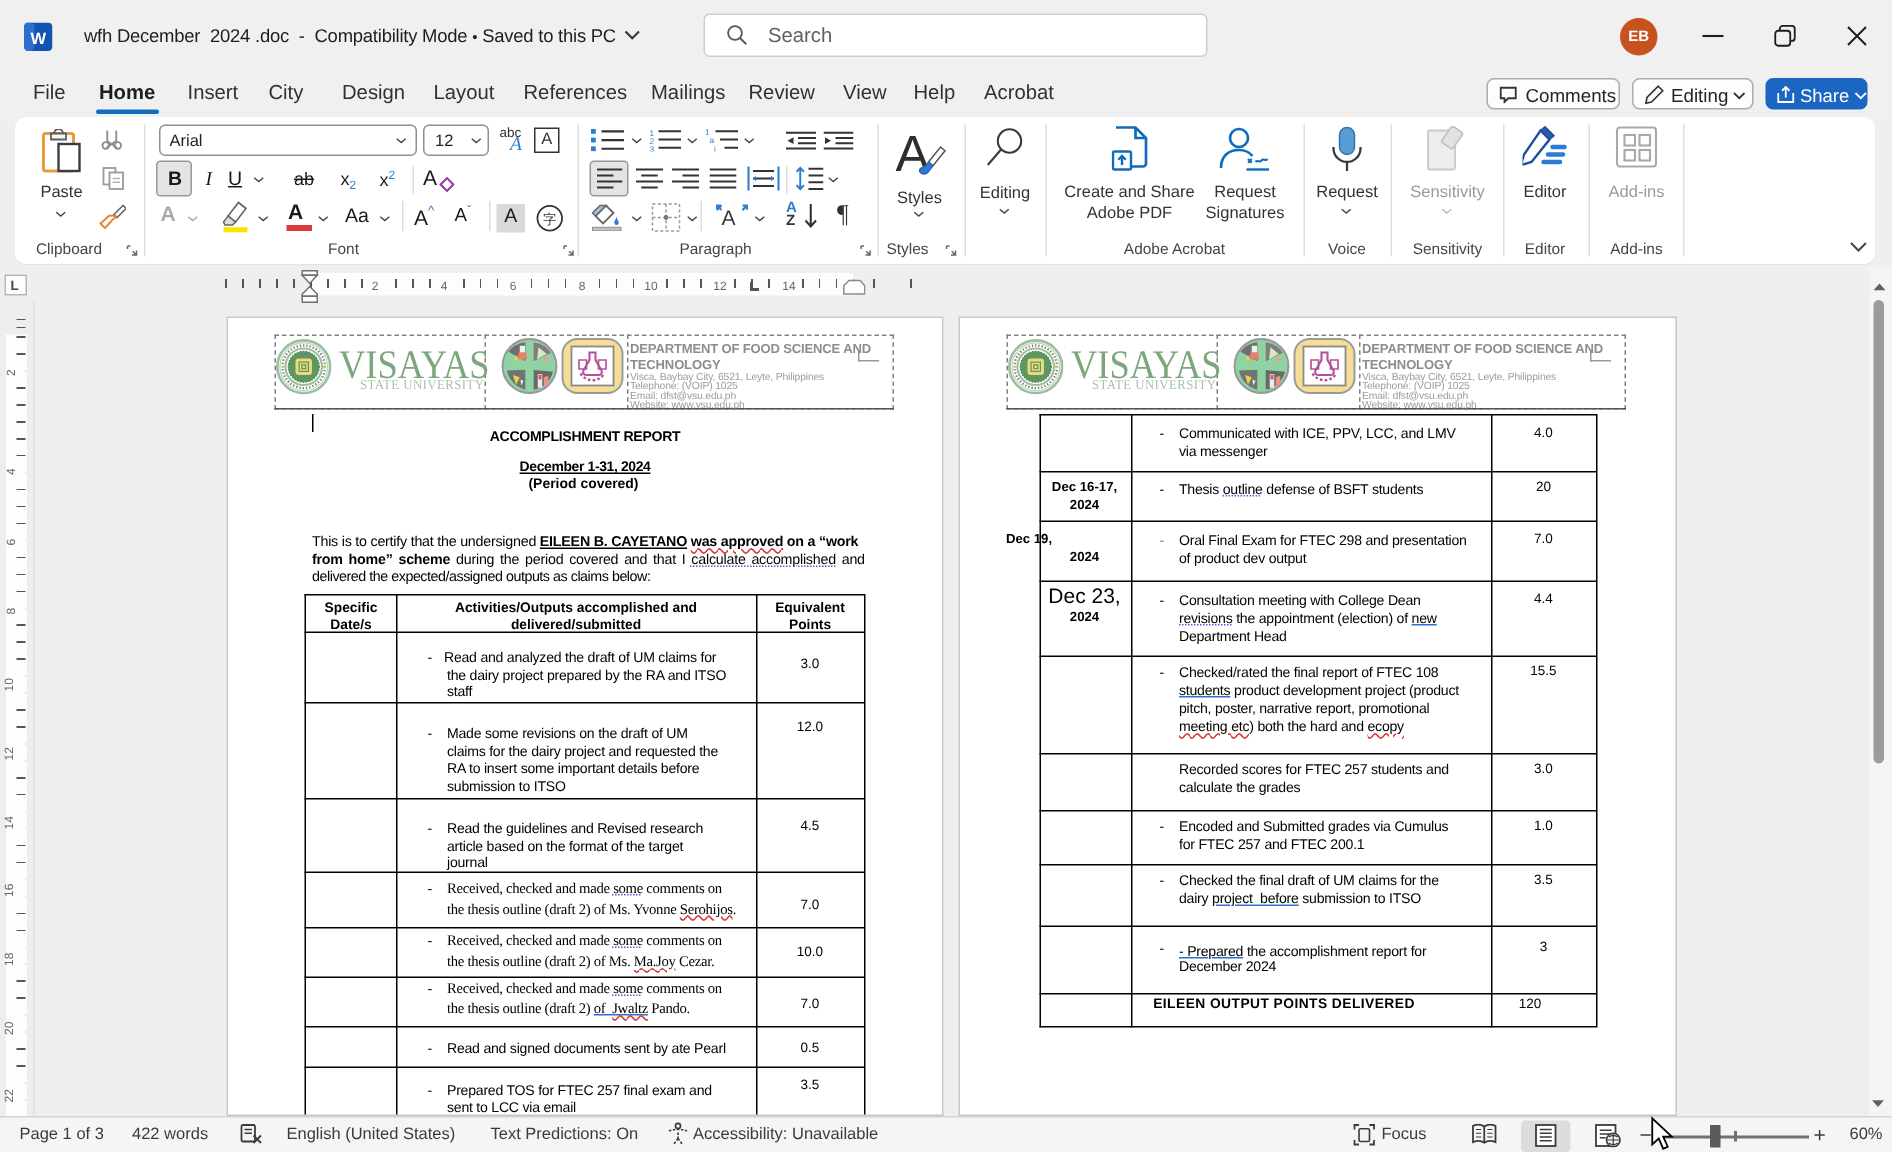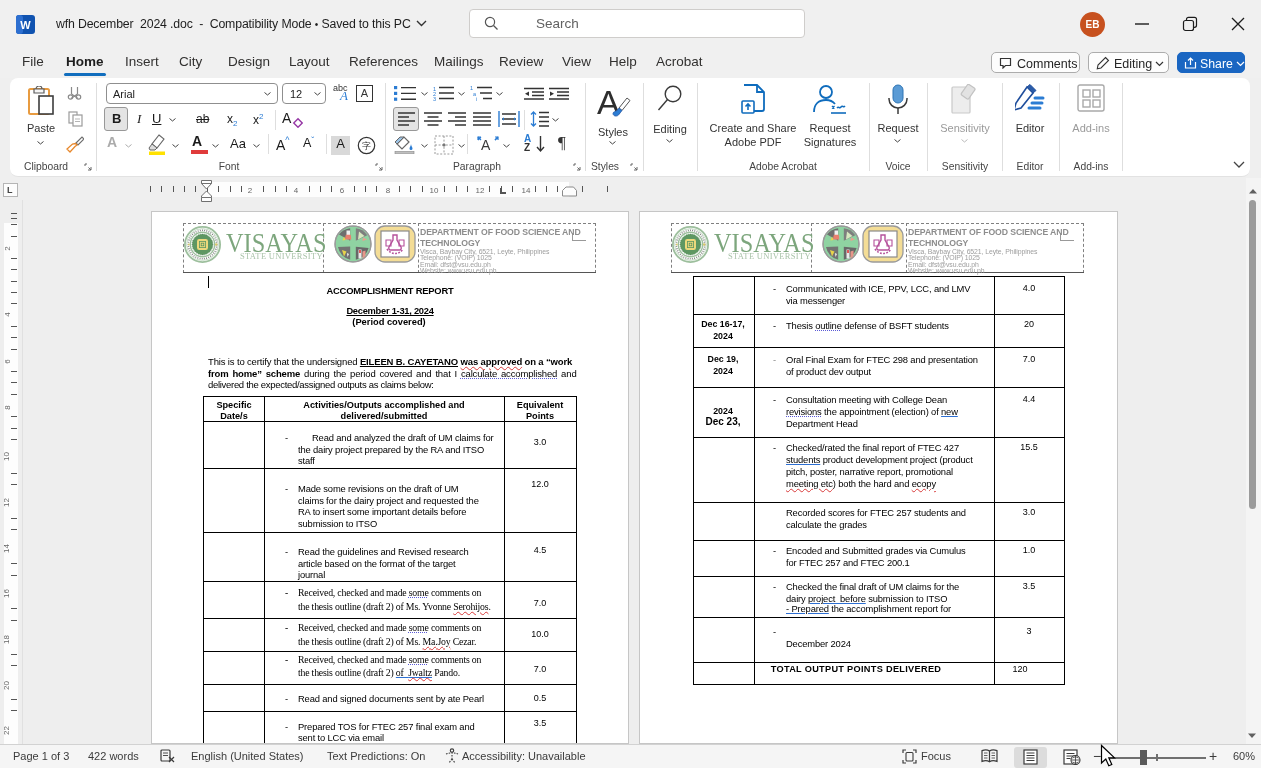--- a/index.html
+++ b/index.html
@@ -3,21 +3,21 @@
 <style>
 html,body{margin:0;padding:0;}
 body{width:1261px;height:768px;overflow:hidden;position:relative;background:#efefef;
  font-family:"Liberation Sans",sans-serif;-webkit-font-smoothing:antialiased;}
 .abs{position:absolute;}
 .nw{white-space:nowrap;}
 
 #titlebar{left:0;top:0;width:1261px;height:48px;background:#f0f0f0;}
 #ttext{left:56px;top:17px;font-size:12.3px;letter-spacing:-0.15px;color:#1e1e1e;}
 #searchbox{left:469px;top:9px;width:336px;height:29px;background:#fff;border:1px solid #cfcdcb;border-radius:4px;box-sizing:border-box;}
-#searchtxt{left:512px;top:16px;font-size:13.5px;color:#616161;margin-left:24px;}
+#searchtxt{left:512px;top:16px;font-size:13.5px;color:#616161;}
 #avatar{left:1080px;top:12px;width:25px;height:25px;border-radius:50%;background:#c7511f;color:#fff;font-size:10px;font-weight:bold;text-align:center;line-height:25px;}
 
 #tabrow{left:0;top:48px;width:1261px;height:30px;background:#f0f0f0;}
 .tab{position:absolute;top:54px;font-size:13.5px;color:#323130;}
 #hometab{font-weight:700;color:#1e1e1e;}
 #homeline{left:64px;top:73px;width:42px;height:3px;background:#116ebe;border-radius:2px;}
 .tbtn{position:absolute;top:52px;height:21px;border:1px solid #acacac;border-radius:5px;background:#fdfdfd;box-sizing:border-box;font-size:12.5px;color:#252525;}
 
 #ribbon{left:10px;top:78px;width:1240px;height:98px;background:#ffffff;border-radius:8px;border-bottom:1px solid #e2e2e2;}
 .rdiv{position:absolute;top:83px;height:88px;width:1px;background:#dedede;}
@@ -571,21 +571,21 @@
 <div class="tline" style="left:576px;top:396.4px;width:1px;height:347px"></div>
 
 <div class="dl ctr nw" style="left:234px;top:400px;font-size:9.2px;font-weight:bold">Specific</div>
 <div class="dl ctr nw" style="left:234px;top:411px;font-size:9.2px;font-weight:bold">Date/s</div>
 <div class="dl ctr nw" style="left:384px;top:400px;font-size:9.2px;font-weight:bold">Activities/Outputs accomplished and</div>
 <div class="dl ctr nw" style="left:384px;top:411px;font-size:9.2px;font-weight:bold">delivered/submitted</div>
 <div class="dl ctr nw" style="left:540px;top:400px;font-size:9.2px;font-weight:bold">Equivalent</div>
 <div class="dl ctr nw" style="left:540px;top:411px;font-size:9.2px;font-weight:bold">Points</div>
 
 <div class="dash-s" style="left:285px;top:432px">-</div>
-<div class="dl nw sans1" style="left:312px;top:432px">Read and analyzed the draft of UM claims for</div>
+<div class="dl nw sans1" style="left:296px;top:432px">Read and analyzed the draft of UM claims for</div>
 <div class="dl nw sans1" style="left:298px;top:443.5px">the dairy project prepared by the RA and ITSO</div>
 <div class="dl nw sans1" style="left:298px;top:455px">staff</div>
 <div class="dl ctr nw" style="left:540px;top:437px;font-size:9px">3.0</div>
 <div class="dash-s" style="left:285px;top:483px">-</div>
 <div class="dl nw sans1" style="left:298px;top:483px">Made some revisions on the draft of UM</div>
 <div class="dl nw sans1" style="left:298px;top:494.5px">claims for the dairy project and requested the</div>
 <div class="dl nw sans1" style="left:298px;top:506px">RA to insert some important details before</div>
 <div class="dl nw sans1" style="left:298px;top:517.5px">submission to ITSO</div>
 <div class="dl ctr nw" style="left:540px;top:479px;font-size:9px">12.0</div>
 <div class="dash-s" style="left:285px;top:546px">-</div>
@@ -686,55 +686,55 @@
 
 <div class="dash-s" style="left:773px;top:283px">-</div>
 <div class="dl nw sans1" style="left:786px;top:283px">Communicated with ICE, PPV, LCC, and LMV</div>
 <div class="dl nw sans1" style="left:786px;top:294.5px">via messenger</div>
 <div class="dl ctr nw" style="left:1029px;top:283px;font-size:9px">4.0</div>
 <div class="dl ctr nw" style="left:723px;top:319px;font-size:8.8px;font-weight:bold">Dec 16-17,</div>
 <div class="dl ctr nw" style="left:723px;top:331px;font-size:8.8px;font-weight:bold">2024</div>
 <div class="dash-s" style="left:773px;top:320px">-</div>
 <div class="dl nw sans1" style="left:786px;top:320px">Thesis <span class="bdot">outline</span> defense of BSFT students</div>
 <div class="dl ctr nw" style="left:1029px;top:319px;font-size:9px">20</div>
-<div class="dl ctr nw" style="left:723px;top:353.5px;font-size:8.8px;font-weight:bold">Dec 19,</div>
+<div class="dl ctr nw" style="left:686px;top:353.5px;font-size:8.8px;font-weight:bold">Dec 19,</div>
 <div class="dl ctr nw" style="left:723px;top:365.5px;font-size:8.8px;font-weight:bold">2024</div>
 <div class="dash-s" style="left:773px;top:353.5px;color:#888">-</div>
 <div class="dl nw sans1" style="left:786px;top:353.5px">Oral Final Exam for FTEC 298 and presentation</div>
 <div class="dl nw sans1" style="left:786px;top:365.5px">of product dev output</div>
 <div class="dl ctr nw" style="left:1029px;top:353.5px;font-size:9px">7.0</div>
-<div class="dl ctr nw" style="left:723px;top:416px;font-size:10px;font-weight:bold">Dec 23,</div>
+<div class="dl ctr nw" style="left:723px;top:389px;font-size:14px;font-weight:normal">Dec 23,</div>
 <div class="dl ctr nw" style="left:723px;top:405.5px;font-size:8.8px;font-weight:bold">2024</div>
 <div class="dash-s" style="left:773px;top:393.5px">-</div>
 <div class="dl nw sans1" style="left:786px;top:393.5px">Consultation meeting with College Dean</div>
 <div class="dl nw sans1" style="left:786px;top:405.5px"><span class="bdot">revisions</span> the appointment (election) of <span class="blul">new</span></div>
 <div class="dl nw sans1" style="left:786px;top:417.5px">Department Head</div>
 <div class="dl ctr nw" style="left:1029px;top:393.5px;font-size:9px">4.4</div>
 <div class="dash-s" style="left:773px;top:442px">-</div>
-<div class="dl nw sans1" style="left:786px;top:442px">Checked/rated the final report of FTEC 427</div>
+<div class="dl nw sans1" style="left:786px;top:442px">Checked/rated the final report of FTEC 108</div>
 <div class="dl nw sans1" style="left:786px;top:454px"><span class="blul">students</span> product development project (product</div>
 <div class="dl nw sans1" style="left:786px;top:466px">pitch, poster, narrative report, promotional</div>
 <div class="dl nw sans1" style="left:786px;top:478px"><span class="squig">meeting etc</span>) both the hard and <span class="squig">ecopy</span></div>
 <div class="dl ctr nw" style="left:1029px;top:442px;font-size:9px">15.5</div>
 <div class="dl nw sans1" style="left:786px;top:507px">Recorded scores for FTEC 257 students and</div>
 <div class="dl nw sans1" style="left:786px;top:519px">calculate the grades</div>
 <div class="dl ctr nw" style="left:1029px;top:507px;font-size:9px">3.0</div>
 <div class="dash-s" style="left:773px;top:545px">-</div>
 <div class="dl nw sans1" style="left:786px;top:545px">Encoded and Submitted grades via Cumulus</div>
 <div class="dl nw sans1" style="left:786px;top:557px">for FTEC 257 and FTEC 200.1</div>
 <div class="dl ctr nw" style="left:1029px;top:545px;font-size:9px">1.0</div>
 <div class="dash-s" style="left:773px;top:581px">-</div>
 <div class="dl nw sans1" style="left:786px;top:581px">Checked the final draft of UM claims for the</div>
 <div class="dl nw sans1" style="left:786px;top:593px">dairy <span class="blul">project&nbsp; before</span> submission to ITSO</div>
 <div class="dl ctr nw" style="left:1029px;top:581px;font-size:9px">3.5</div>
 <div class="dash-s" style="left:773px;top:625.5px">-</div>
-<div class="dl nw sans1" style="left:786px;top:603px"><span class="blul">- Prepared</span> the accomplishment report for</div>
+<div class="dl nw sans1" style="left:786px;top:628px"><span class="blul">- Prepared</span> the accomplishment report for</div>
 <div class="dl nw sans1" style="left:786px;top:637.5px">December 2024</div>
 <div class="dl ctr nw" style="left:1029px;top:625.5px;font-size:9px">3</div>
-<div class="dl ctr nw" style="left:856px;top:663.5px;font-size:9.2px;font-weight:bold;letter-spacing:0.3px">TOTAL OUTPUT POINTS DELIVERED</div>
+<div class="dl ctr nw" style="left:856px;top:663.5px;font-size:9.2px;font-weight:bold;letter-spacing:0.3px">EILEEN OUTPUT POINTS DELIVERED</div>
 <div class="dl ctr nw" style="left:1020px;top:663.5px;font-size:9px">120</div>
 </div>
 
 <div class="abs" style="left:1246px;top:178px;width:15px;height:566px;background:#f4f4f4"></div>
 <svg class="abs" style="left:1248px;top:187px" width="10" height="8" viewBox="0 0 10 8">
     <path d="M1 6.5L5 2l4 4.5z" fill="#606060"></path>
   </svg>
 <div class="abs" style="left:1249px;top:200px;width:7px;height:309px;background:#9b9b9b;border-radius:3.5px"></div>
 <svg class="abs" style="left:1247px;top:732px" width="10" height="8" viewBox="0 0 10 8">
     <path d="M1 1.5L5 6l4-4.5z" fill="#606060"></path>

